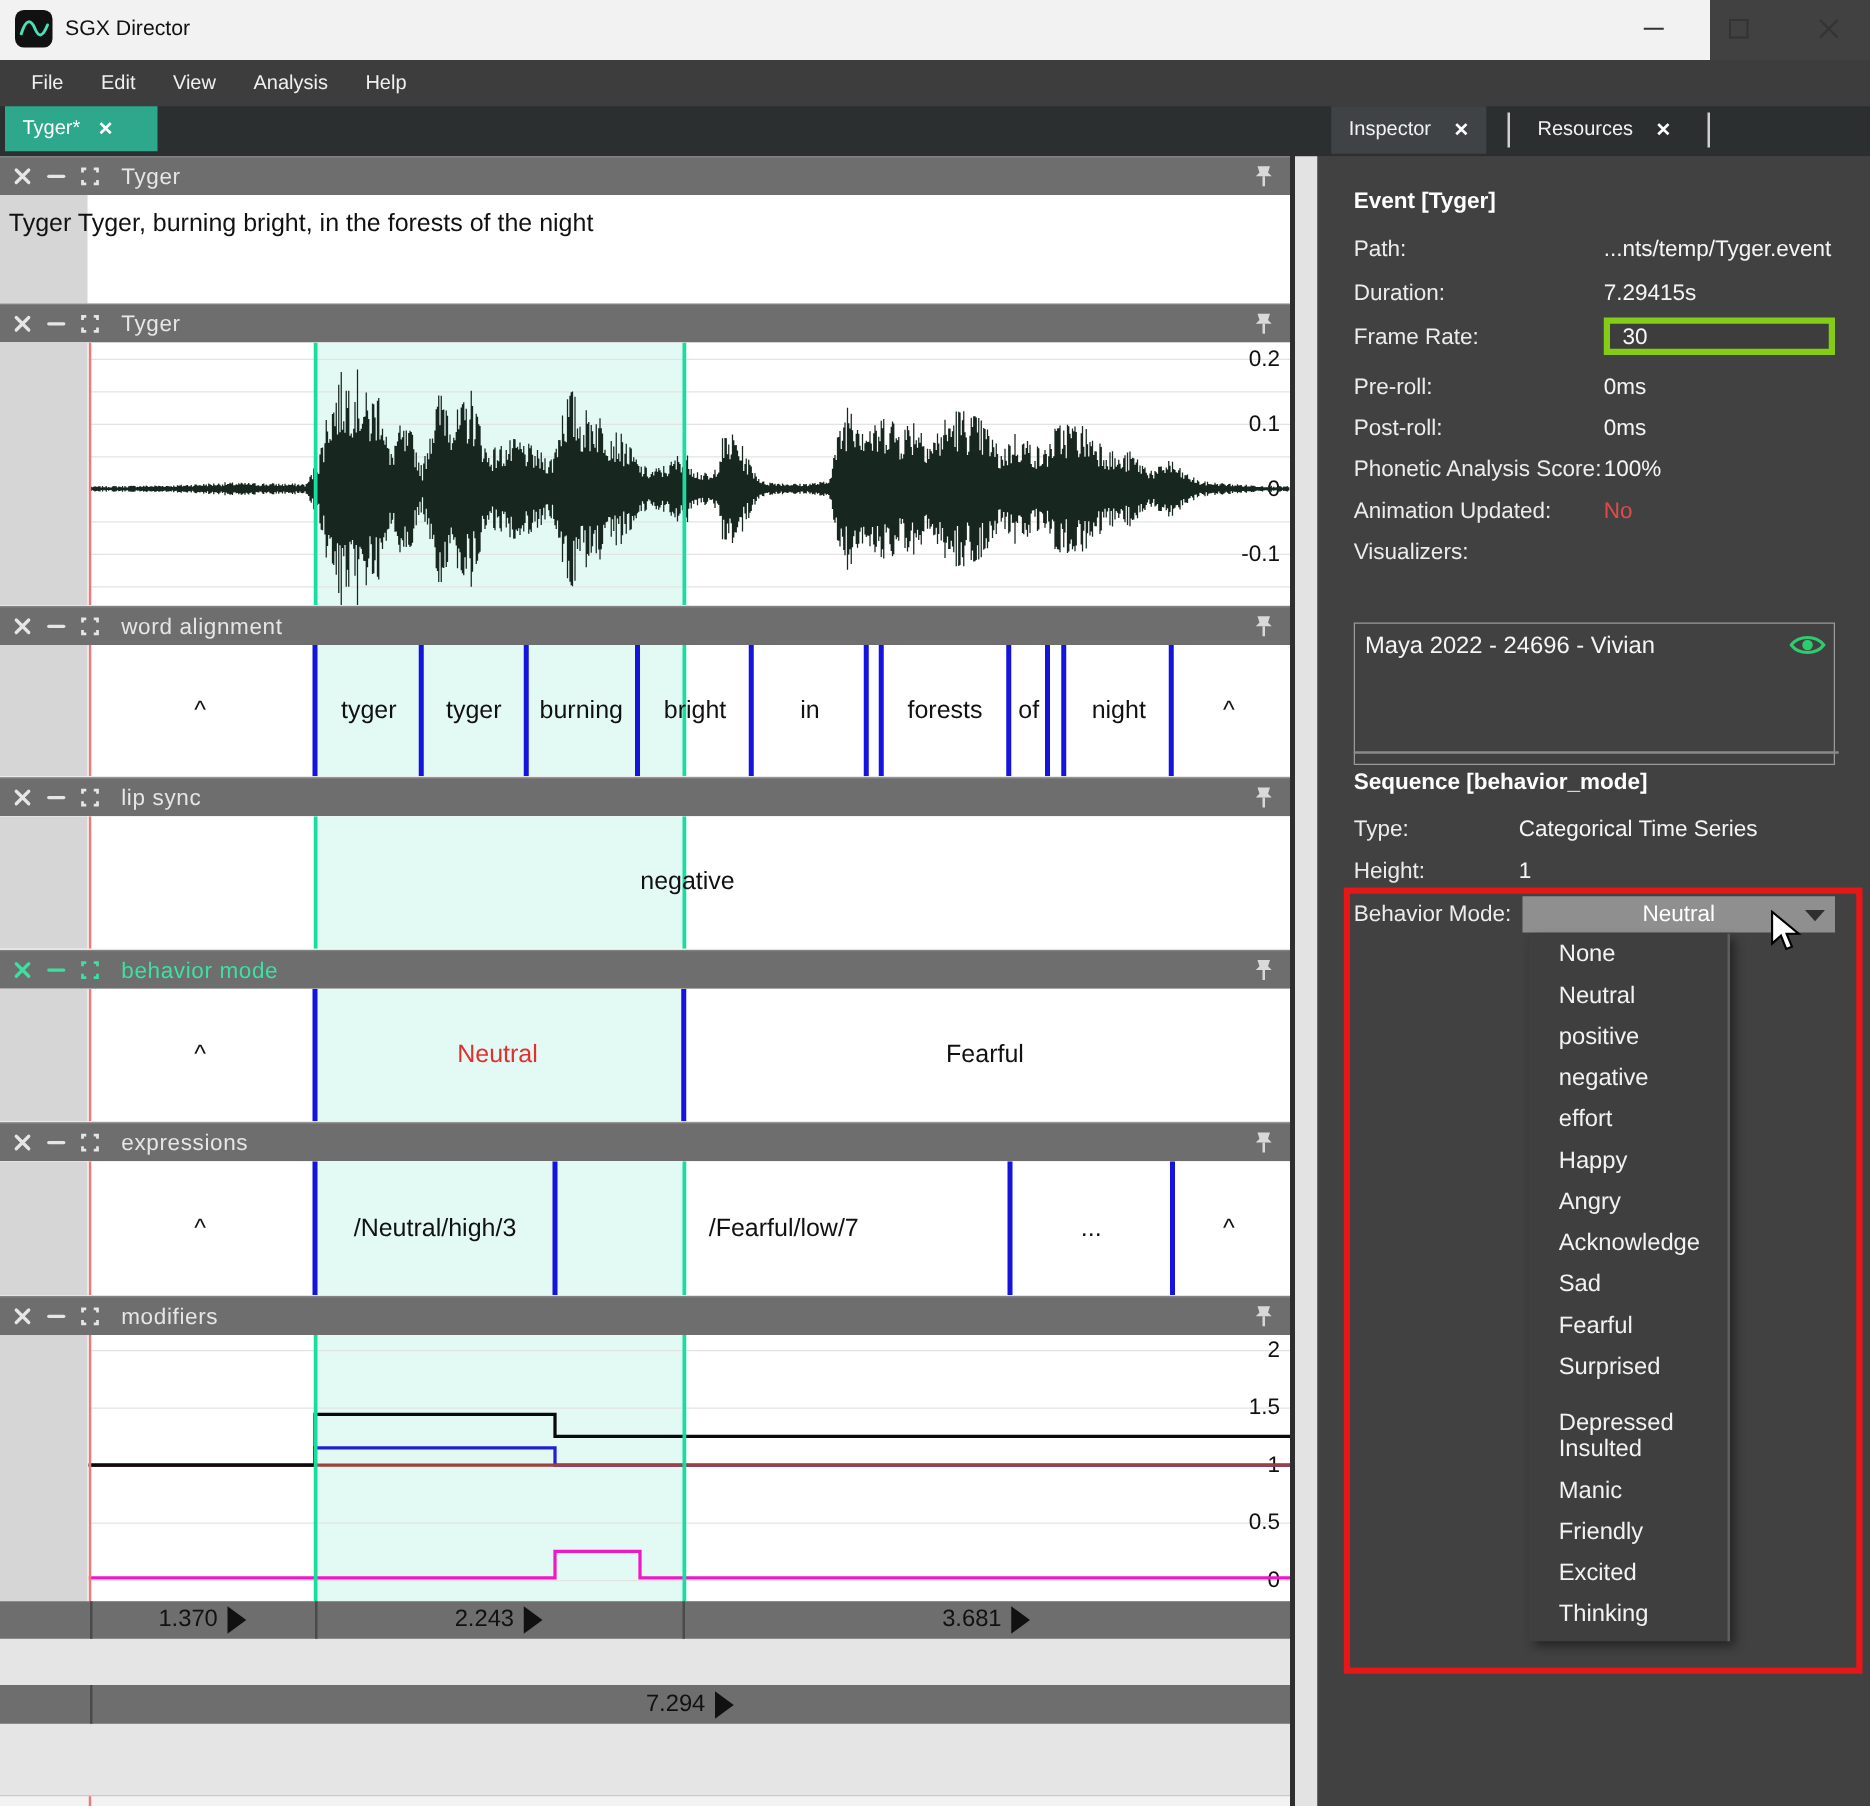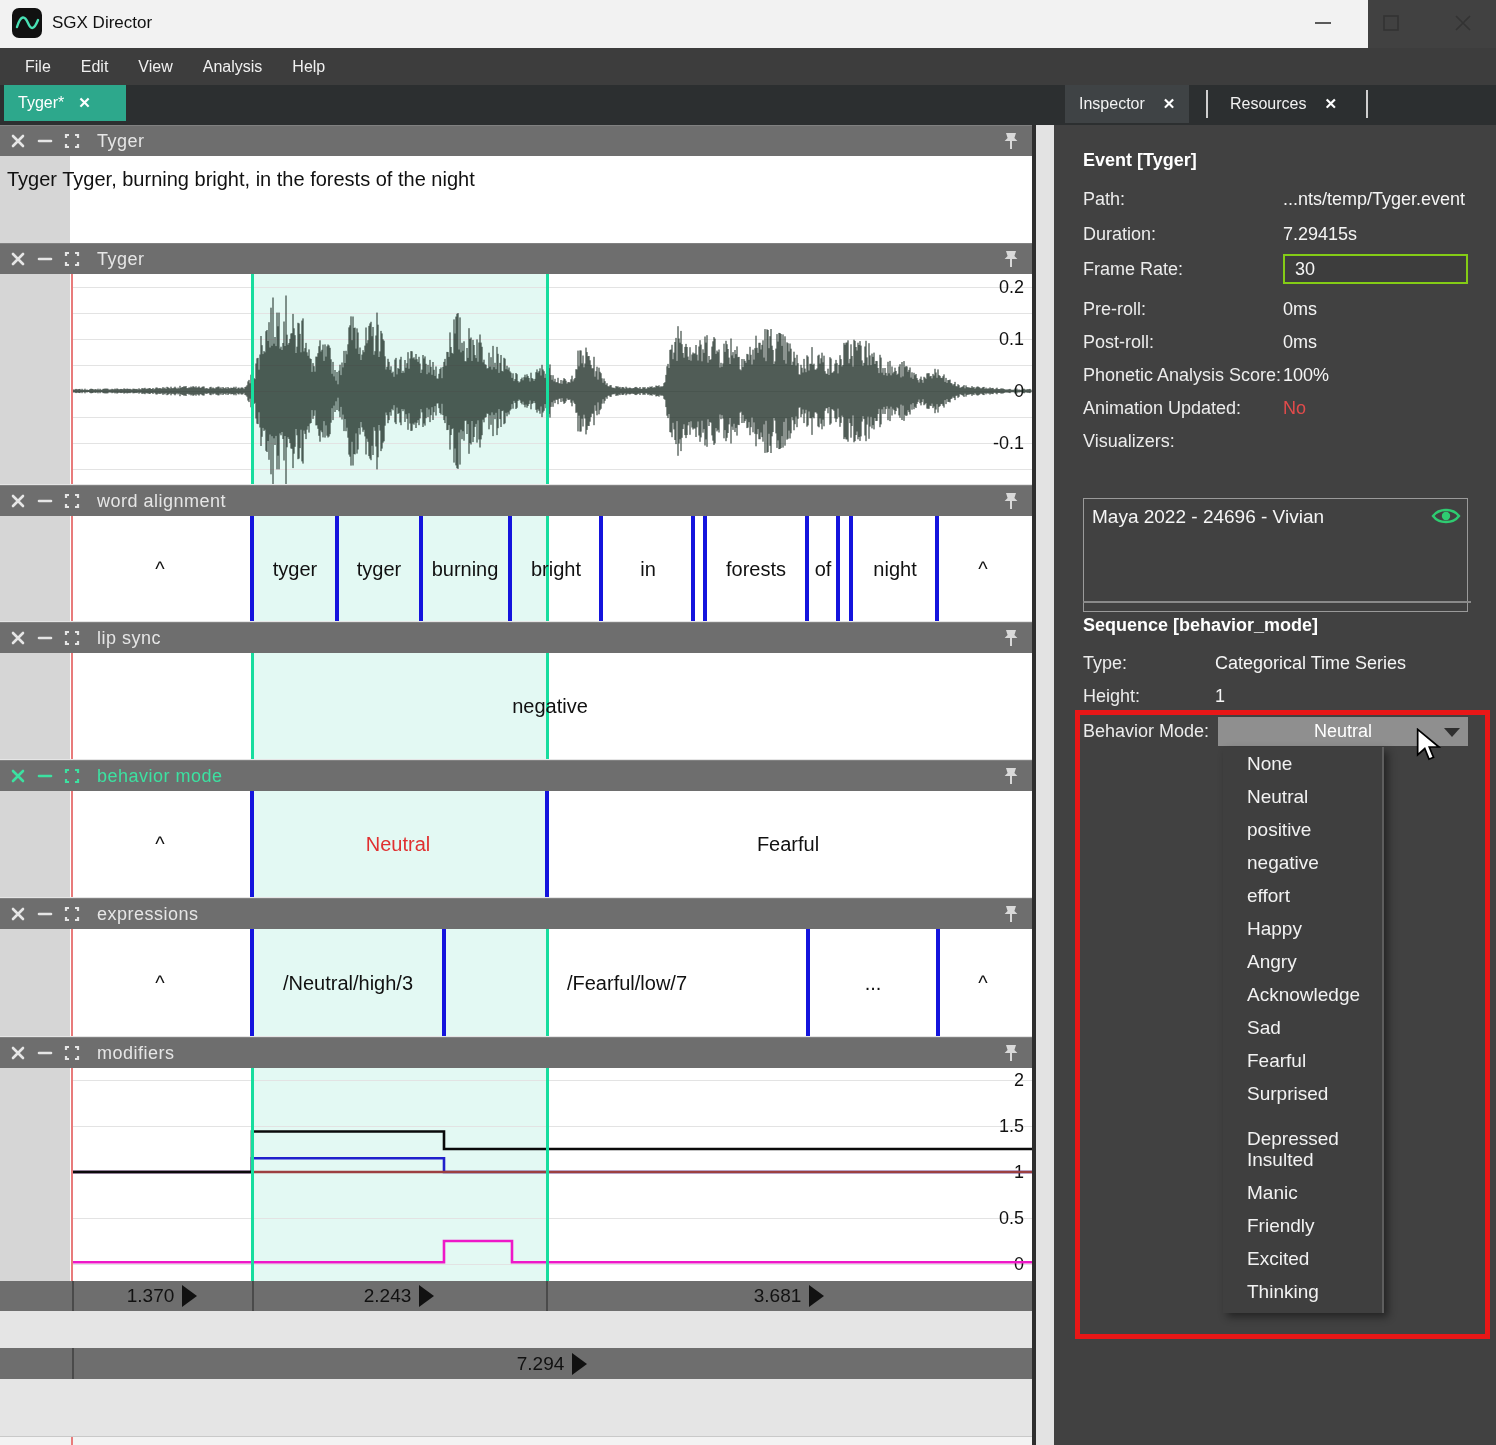--- a/index.html
+++ b/index.html
@@ -44,21 +44,21 @@
   .tl-seg{position:absolute;top:0;height:100%;display:flex;align-items:center;justify-content:center;gap:8px;color:#111;font-size:19px;}
   .tl-sep{position:absolute;top:0;width:2px;height:100%;background:#4a4a4a;}
   .tri{width:0;height:0;border-left:15px solid #111;border-top:11px solid transparent;border-bottom:11px solid transparent;}
   .tl-ticks{position:absolute;left:0;top:1311px;width:1032px;height:37px;background:#f3f3f3;border-top:1px solid #c9c9c9;border-bottom:1px solid #c9c9c9;box-sizing:border-box;}
   .tick{position:absolute;top:50%;transform:translateY(-50%);font-size:19px;white-space:nowrap;}
   
   .inspector{position:absolute;left:1054px;top:125px;width:442px;height:1320px;background:#414141;}
   .insp-title{position:absolute;left:29px;font-size:18px;font-weight:bold;color:#fff;}
   .insp-label{position:absolute;left:29px;font-size:18px;color:#ececec;white-space:nowrap;}
   .insp-value{position:absolute;left:229px;font-size:18px;color:#f5f5f5;white-space:nowrap;}
-  .frame-input{position:absolute;left:229px;top:130px;width:185px;height:30px;border:2px solid #84cc16;background:#3d3d3d;color:#f5f5f5;font-size:18px;display:flex;align-items:center;padding-left:10px;box-sizing:border-box;}
+  .frame-input{position:absolute;left:229px;top:130px;width:185px;height:30px;border:5px solid #84cc16;background:#3d3d3d;color:#f5f5f5;font-size:18px;display:flex;align-items:center;padding-left:10px;box-sizing:border-box;}
   .vis-box{position:absolute;left:29px;top:333px;width:385px;height:114px;border:1px solid #9a9a9a;box-sizing:border-box;margin-top:40px;}
   .vis-item{position:absolute;left:8px;top:7px;font-size:19px;color:#f5f5f5;}
   .insp-hr{position:absolute;left:29px;top:476px;width:388px;height:2px;background:#8a8a8a;}
   .bm-select{position:absolute;left:164px;top:592px;width:250px;height:29px;background:#8f8f8f;display:flex;align-items:center;justify-content:center;color:#fff;font-size:18px;}
   .bm-arrow{position:absolute;right:8px;top:11px;width:0;height:0;border-top:9px solid #2f2f2f;border-left:8px solid transparent;border-right:8px solid transparent;}
   .dd-list{position:absolute;left:1223px;top:747px;width:159px;height:566px;background:#3f3f3f;border-right:2px solid #5e5e5e;box-shadow:4px 4px 8px rgba(0,0,0,.45);}
   .dd-item{position:absolute;left:24px;height:33px;display:flex;align-items:center;font-size:19px;color:#f2f2f2;white-space:nowrap;}
   .redrect{position:absolute;left:1075px;top:710px;width:405px;height:619px;border:5px solid #e81717;pointer-events:none;}
   .cursor{position:absolute;left:1414px;top:728px;pointer-events:none;}
 </style>

